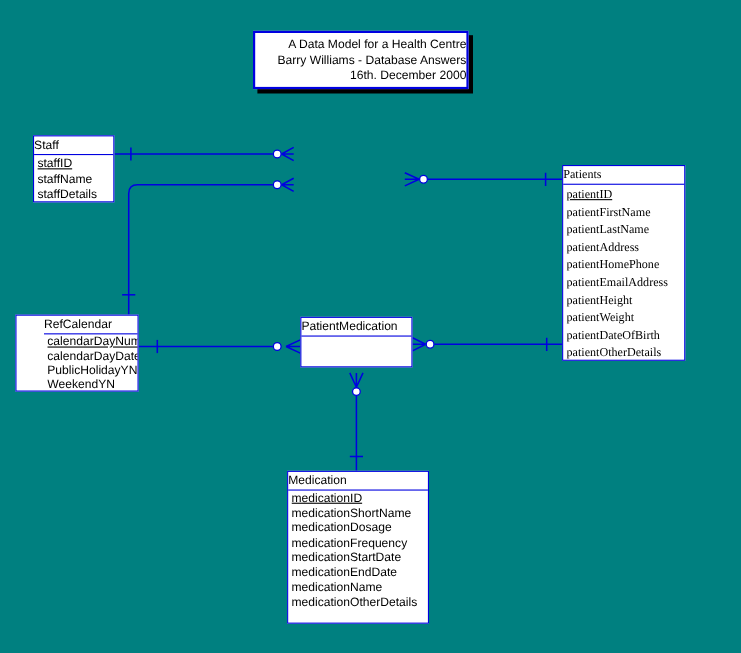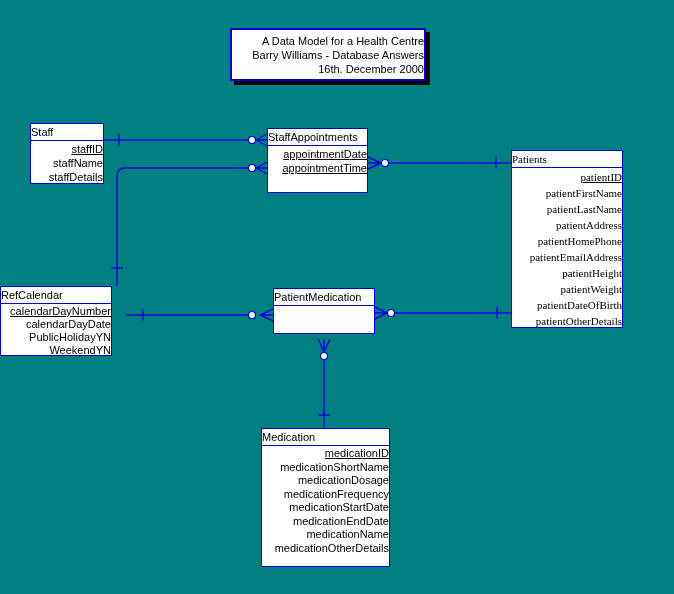--- a/index.html
+++ b/index.html
@@ -45,21 +45,21 @@
   }
   .entity-title{
     height:17px;line-height:16px;
     text-align:left;
     border-bottom:1px solid var(--line);
     overflow:hidden;white-space:nowrap;
   }
   .entity-fields{padding:1px 0 0 3px;}
   .field{
     height:var(--row,14px);line-height:var(--row,14px);
-    white-space:nowrap;overflow:hidden;text-align:right;
+    white-space:nowrap;overflow:hidden;
   }
   .field.pk{text-decoration:underline;}
 </style>
 </head>
 <body>
 
 <div id="canvas">
 
   <svg id="connectors" viewBox="0 0 674 594">
     <g>
@@ -108,45 +108,38 @@
 
   <div class="entity" style="left:30px;top:123px;width:74px;height:61px;--row:14px;">
     <div class="entity-title">Staff</div>
     <div class="entity-fields">
       <div class="field pk">staffID</div>
         <div class="field">staffName</div>
         <div class="field">staffDetails</div>
     </div>
   </div>
 
-  <div class="entity" style="left:267px;top:128px;width:101px;height:65px;--row:14px;">
-    <div class="entity-title">StaffAppointments</div>
-    <div class="entity-fields">
-      <div class="field pk">appointmentDate</div>
-        <div class="field pk">appointmentTime</div>
-    </div>
-  </div>
 
   <div class="entity" style="left:511px;top:150px;width:112px;height:178px;font-family:Liberation Serif, serif;--row:16px;">
     <div class="entity-title">Patients</div>
     <div class="entity-fields">
       <div class="field pk">patientID</div>
         <div class="field">patientFirstName</div>
         <div class="field">patientLastName</div>
         <div class="field">patientAddress</div>
         <div class="field">patientHomePhone</div>
         <div class="field">patientEmailAddress</div>
         <div class="field">patientHeight</div>
         <div class="field">patientWeight</div>
         <div class="field">patientDateOfBirth</div>
         <div class="field">patientOtherDetails</div>
     </div>
   </div>
 
-  <div class="entity" style="left:0;top:286px;width:112px;height:70px;--row:13px;">
+  <div class="entity" style="left:14px;top:286px;width:112px;height:70px;padding-left:25px;--row:13px;">
     <div class="entity-title">RefCalendar</div>
     <div class="entity-fields">
       <div class="field pk">calendarDayNumber</div>
         <div class="field">calendarDayDate</div>
         <div class="field">PublicHolidayYN</div>
         <div class="field">WeekendYN</div>
     </div>
   </div>
 
   <div class="entity" style="left:273px;top:288px;width:102px;height:46px;--row:13px;">

